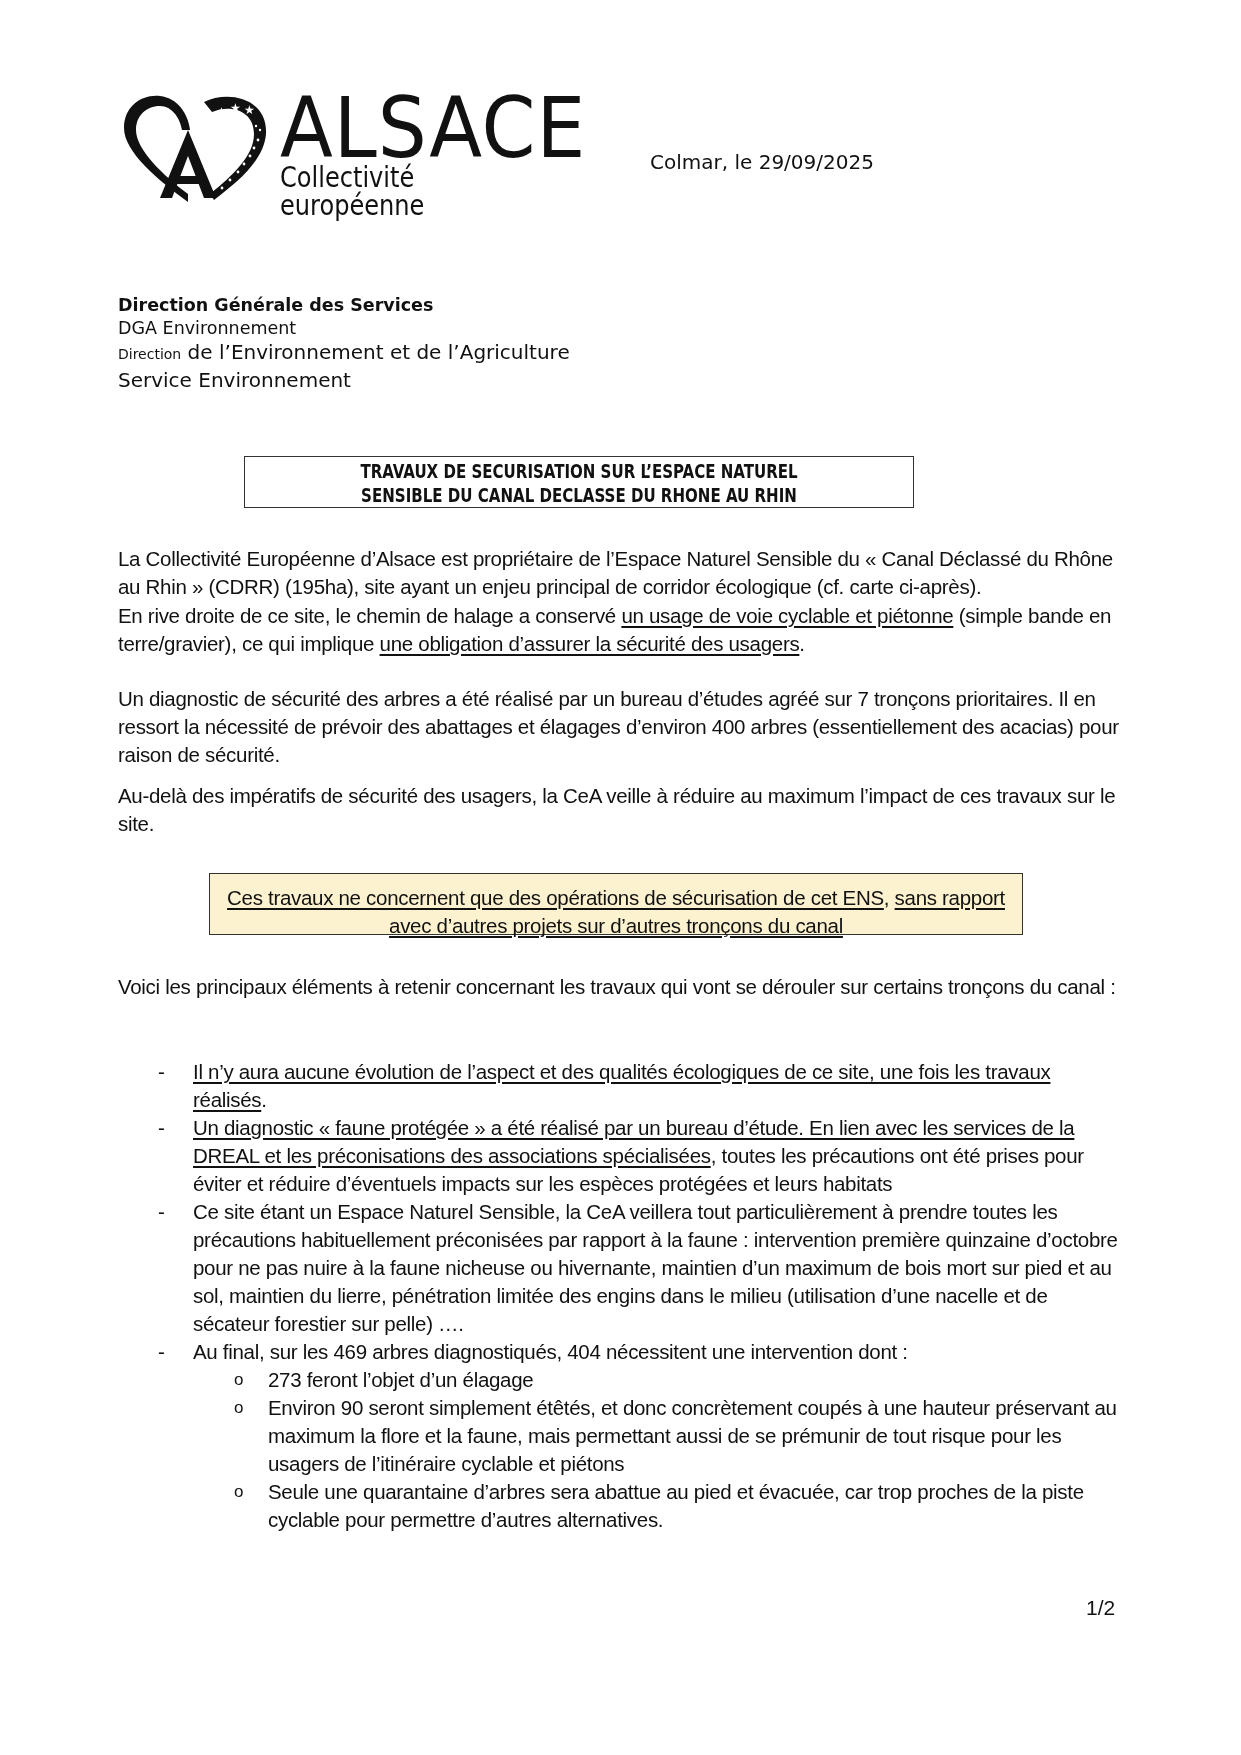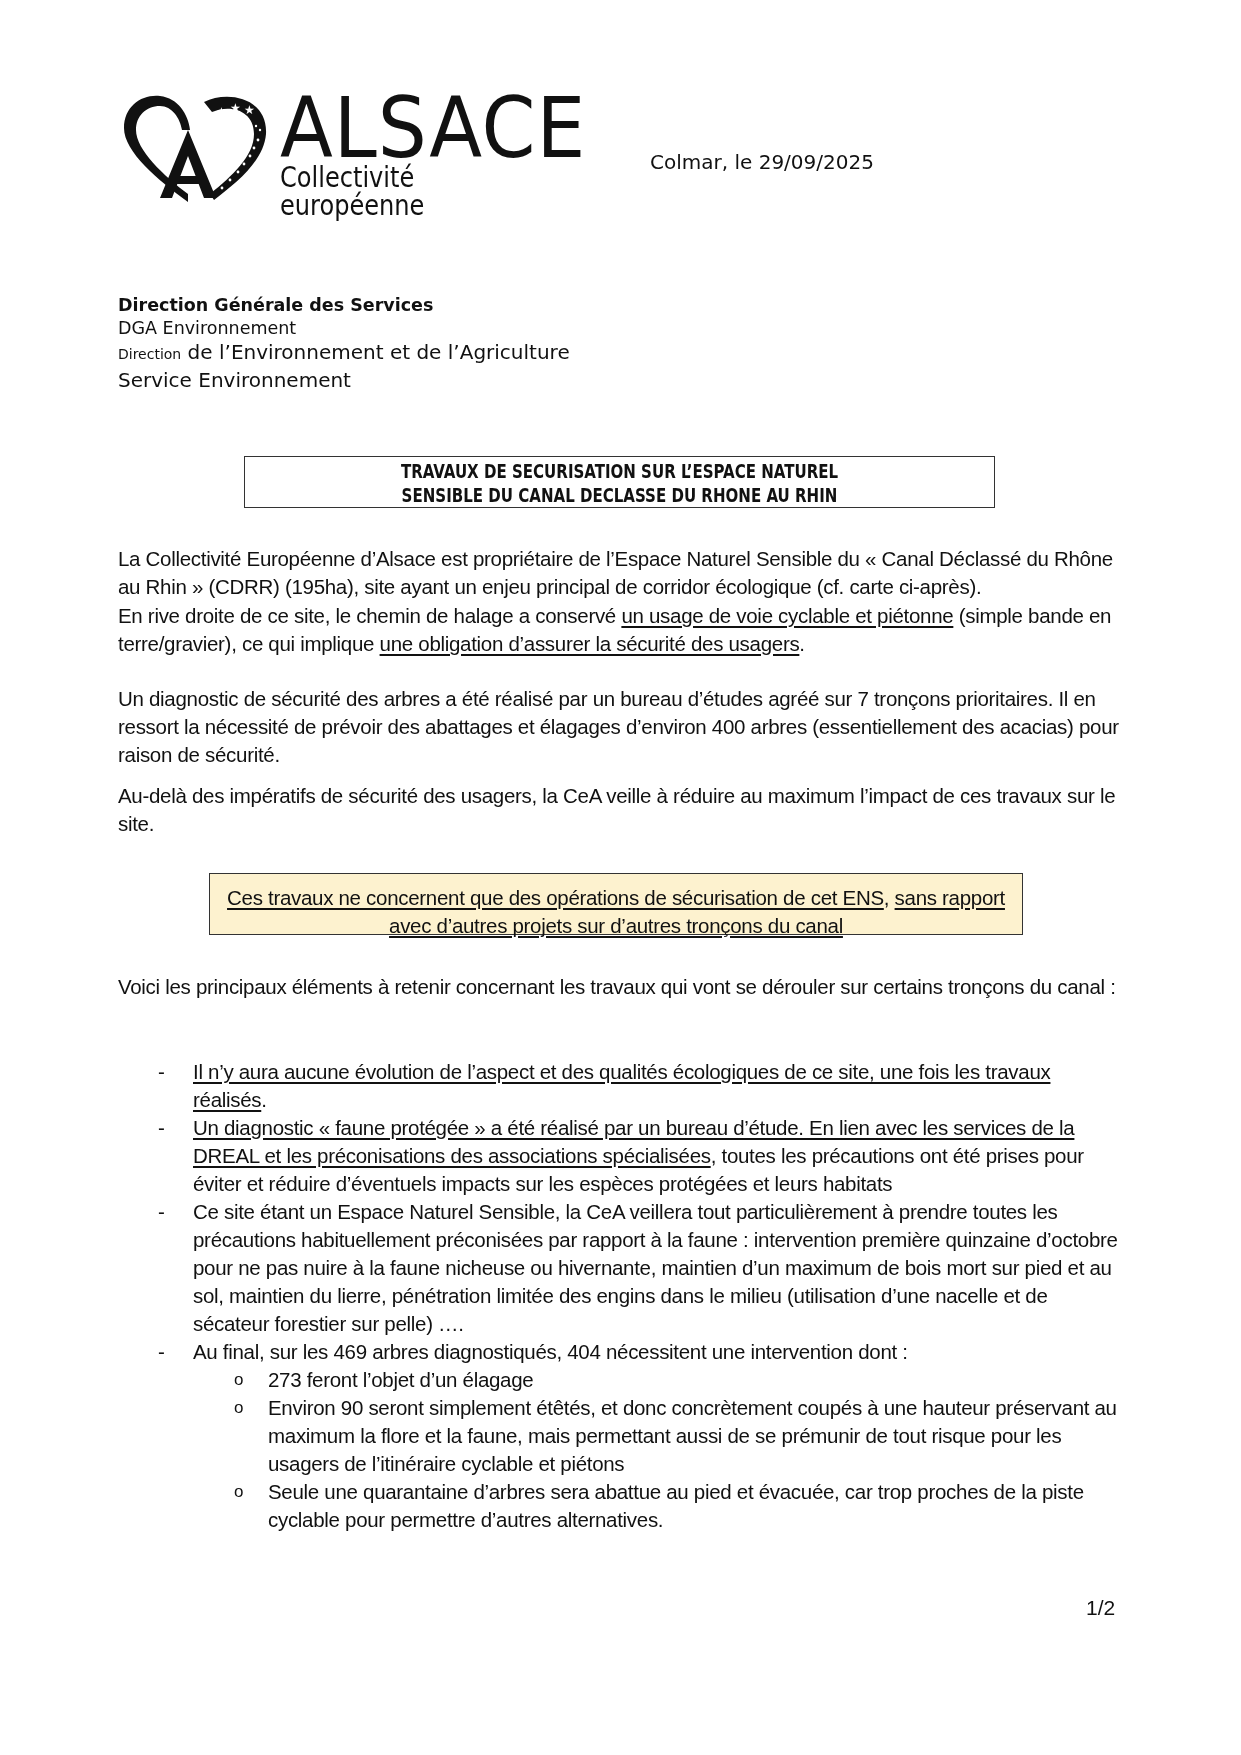--- a/index.html
+++ b/index.html
@@ -14,21 +14,21 @@
 
     .date { position: absolute; left: 650px; top: 150px; font-family: "DejaVu Sans", sans-serif; font-size: 20px; color: #111; }
 
     .sender { position: absolute; left: 118px; top: 285px; font-family: "DejaVu Sans", sans-serif; color: #111; }
     .sender .l1 { font-weight: bold; font-size: 17.5px; line-height: 24px; margin-top: 8px; }
     .sender .l2 { font-size: 17.5px; line-height: 22px; }
     .sender .l3 { font-size: 20px; line-height: 26px; }
     .sender .l3 .small { font-size: 14px; }
     .sender .l4 { font-size: 20px; line-height: 26px; }
 
-    .title-box { position: absolute; left: 244px; top: 456px; width: 751px; height: 52px; border: 1px solid #333; box-sizing: border-box; text-align: center; font-family: "DejaVu Sans Condensed", "DejaVu Sans", sans-serif; font-weight: bold; font-size: 19px; line-height: 24px; padding-top: 2px; }
+    .title-box { position: absolute; left: 244px; top: 456px; width: 670px; height: 52px; border: 1px solid #333; box-sizing: border-box; text-align: center; font-family: "DejaVu Sans Condensed", "DejaVu Sans", sans-serif; font-weight: bold; font-size: 19px; line-height: 24px; padding-top: 2px; }
     .title-box div { transform: scaleX(0.88); }
 
     .body { position: absolute; left: 118px; width: 1010px; font-family: "Liberation Sans Narrow", "Liberation Sans", sans-serif; font-size: 20.5px; line-height: 28px; color: #111; letter-spacing: -0.3px; }
     .body p { margin: 0; }
     .u { text-decoration: underline; text-underline-offset: 3px; }
 
     .note-box { position: absolute; left: 209px; top: 873px; width: 814px; height: 62px; border: 1px solid #333; box-sizing: border-box; background: #fdf2cf; text-align: center; font-family: "Liberation Sans Narrow", "Liberation Sans", sans-serif; font-size: 20.5px; line-height: 28px; padding-top: 10px; letter-spacing: -0.3px; }
 
     .list { position: absolute; left: 118px; top: 1058px; width: 1010px; font-family: "Liberation Sans Narrow", "Liberation Sans", sans-serif; font-size: 20.5px; line-height: 28px; color: #111; letter-spacing: -0.3px; }
     .li { position: relative; padding-left: 75px; }

